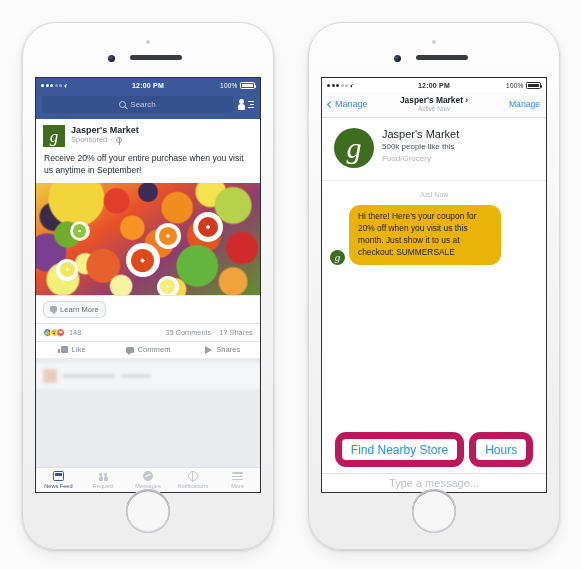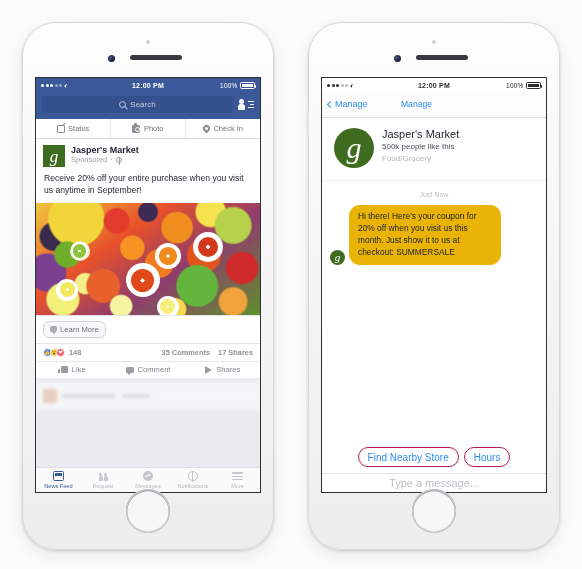--- a/index.html
+++ b/index.html
@@ -190,21 +190,21 @@
   .cta-sub { font-size:7.4px; color:#8d9096; margin-top:1px; }
   .learn-btn {
     display:flex; align-items:center; gap:3px; flex:none;
     border:1px solid #d3d6db; border-radius:6px; background:#f6f7f9;
     padding:3px 6px; font-size:7.6px; color:#6f7278;
   }
   .chat-bub { width:7px; height:6px; background:#a7aab0; border-radius:2px; position:relative; flex:none; }
   .chat-bub::after { content:""; position:absolute; left:1.5px; bottom:-2px;
     border-left:2px solid transparent; border-right:2px solid transparent; border-top:2.5px solid #a7aab0; }
 
-  .stats { display:flex; align-items:flex-end; padding:4px 7px; font-size:7.4px; color:#8d9096;font-weight:bold; }
+  .stats { display:flex; align-items:flex-end; padding:4px 7px; font-size:7.4px; color:#8d9096; }
   .reacts { display:flex; align-items:center; }
   .rc { width:9px; height:9px; border-radius:50%; border:1px solid #fff; margin-left:-2.5px;
     display:flex; align-items:center; justify-content:center; color:#fff; font-size:5px; }
   .rc:first-child { margin-left:0; }
   .rc-like { background:#4080ff; } .rc-wow { background:#f7c04a; color:#7a5c10;}
   .rc-love { background:#f35369; }
   .rcount { margin-left:4px; color:#8d9096; }
   .stats-right { margin-left:auto; display:flex; gap:8px; }
 
   .actions { display:flex; border-top:1px solid #e4e6ea; height:17px; align-items:center; }
@@ -267,22 +267,22 @@
   .ts { text-align:center; font-size:7px; color:#b9bcc1; margin-bottom:7px; }
   .bubble-row { display:flex; align-items:flex-end; gap:4px; }
   .bubble-av { width:15px; height:15px; border-radius:50%; background:#3f6d20; flex:none;
     display:flex; align-items:center; justify-content:center; }
   .bubble-av .logo-g { font-size:11px; }
   .bubble { background:#eab308; border-radius:11px; padding:6px 9px;
     font-size:8.4px; line-height:1.42; color:#1d2129; max-width:152px; }
 
   .quick { position:absolute; left:0; right:0; bottom:19px; display:flex; gap:5px;
     justify-content:center; padding-bottom:6px; }
-  .qbtn { border:1px solid #be185d; border-radius:11px; color:#2d8cf0;
-    font-size:10px; padding:3.5px 9px; background:#fff; }
+  .qbtn { border:7px solid #be185d; border-radius:11px; color:#2d8cf0;
+    font-size:12px; padding:3.5px 9px; background:#fff; }
   .msg-input { position:absolute; left:0; right:0; bottom:0; height:19px;
     border-top:1px solid #e2e4e8; display:flex; align-items:center; justify-content:center;
     color:#bcbfc4; font-size:11px; background:#fff; }
 </style>
 </head>
 <body>
 
 <div class="stage">
 
   <div class="phone left">
@@ -319,34 +319,20 @@
         </div>
         <div class="friends-icon">
           <span class="head"></span>
             <span class="body"></span>
           <span class="l l1"></span>
             <span class="l l2"></span>
             <span class="l l3"></span>
         </div>
       </div>
 
-      <div class="composer">
-        <div class="comp-item">
-          <span class="gl gl-status"></span>
-          <span>Status</span>
-        </div>
-        <div class="comp-item">
-          <span class="gl gl-photo"></span>
-          <span>Photo</span>
-        </div>
-        <div class="comp-item">
-          <span class="gl gl-pin"></span>
-          <span>Check In</span>
-        </div>
-      </div>
 
       <div class="feed">
 
 
         <div class="card">
           <div class="card-head">
             <div class="logo-sq">
               <span class="logo-g">g</span>
             </div>
             <div>
@@ -472,20 +458,24 @@
               <span></span>
             </span>
         </div>
       </div>
 
       <div class="msg-nav">
         <div class="nav-back">
           <span class="caret"></span>
           <span>Manage</span>
         </div>
+        <div class="nav-mid">
+          <div class="nav-title">Jasper's Market ›</div>
+          <div class="nav-sub">Active Now</div>
+        </div>
         <div class="nav-right">
           <span>Manage</span>
         </div>
       </div>
 
       <div class="profile">
         <div class="logo-circ">
           <span class="logo-g">g</span>
         </div>
         <div>

